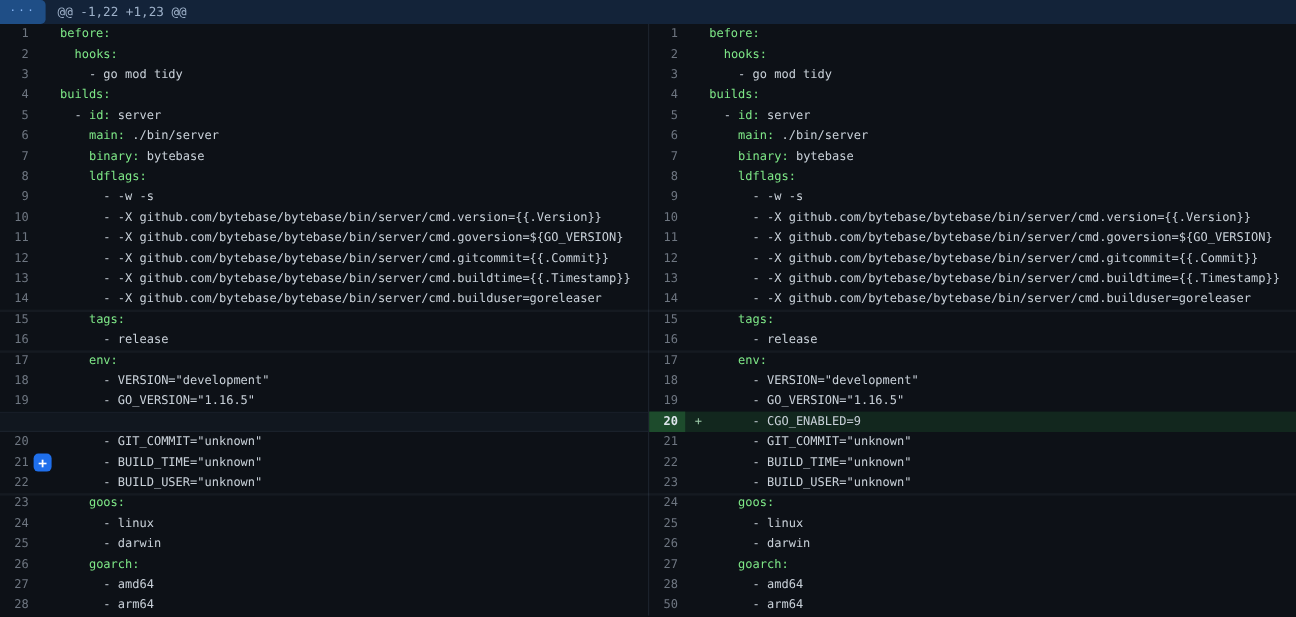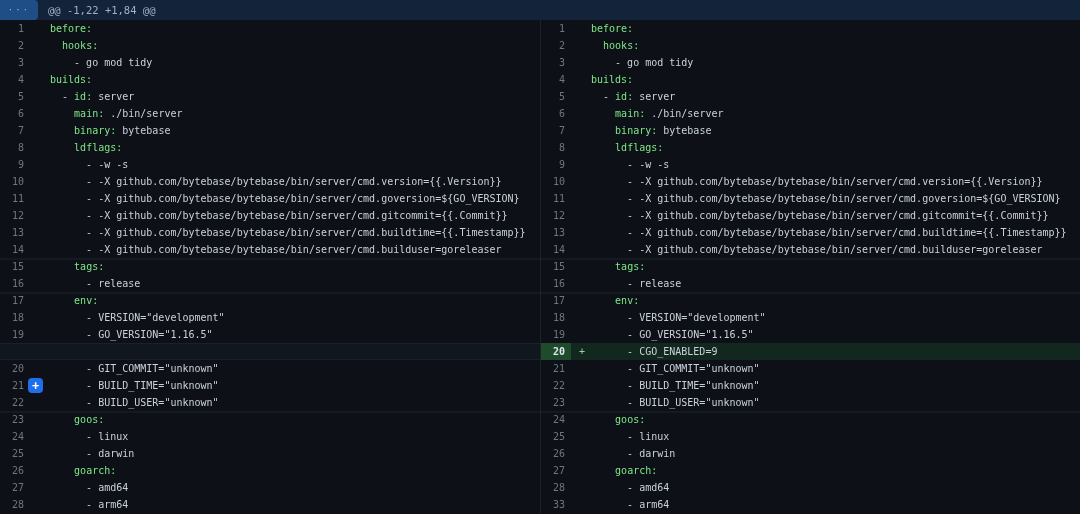--- a/index.html
+++ b/index.html
@@ -50,21 +50,21 @@
     background:rgba(170,190,220,0.055);pointer-events:none;
   }
 </style>
 </head>
 <body>
 
 <div class="app">
 
   <div class="hunk-bar">
     <div class="expand-btn">···</div>
-    <div class="hunk-text">@@ -1,22 +1,84 @@</div>
+    <div class="hunk-text">@@ -1,22 +1,23 @@</div>
   </div>
 
   <div class="panes">
     <div class="pane left" id="pane-left">
         <div class="row">
       <span class="num">1</span>
       <span class="marker"></span>
       <span class="code"><span class="pre"></span><span class="key">before:</span><span class="post"></span></span>
     </div>
         <div class="row">
@@ -343,21 +343,21 @@
       <span class="num">27</span>
       <span class="marker"></span>
       <span class="code"><span class="pre">    </span><span class="key">goarch:</span><span class="post"></span></span>
     </div>
         <div class="row">
       <span class="num">28</span>
       <span class="marker"></span>
       <span class="code"><span class="pre">      - amd64</span><span class="key"></span><span class="post"></span></span>
     </div>
         <div class="row">
-      <span class="num">33</span>
+      <span class="num">50</span>
       <span class="marker"></span>
       <span class="code"><span class="pre">      - arm64</span><span class="key"></span><span class="post"></span></span>
     </div>
       </div>
   </div>
 
   <div class="seam" style="top:258px"></div>
   <div class="seam" style="top:292px"></div>
   <div class="seam" style="top:411px"></div>
 

